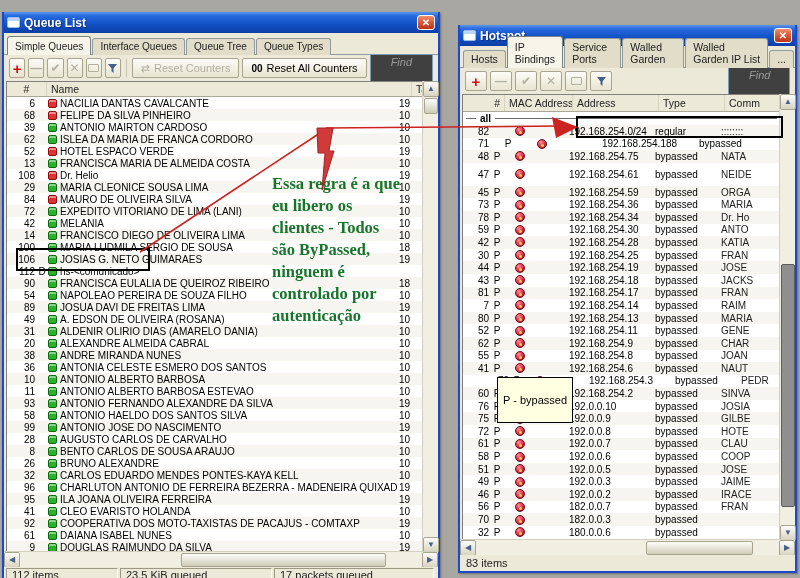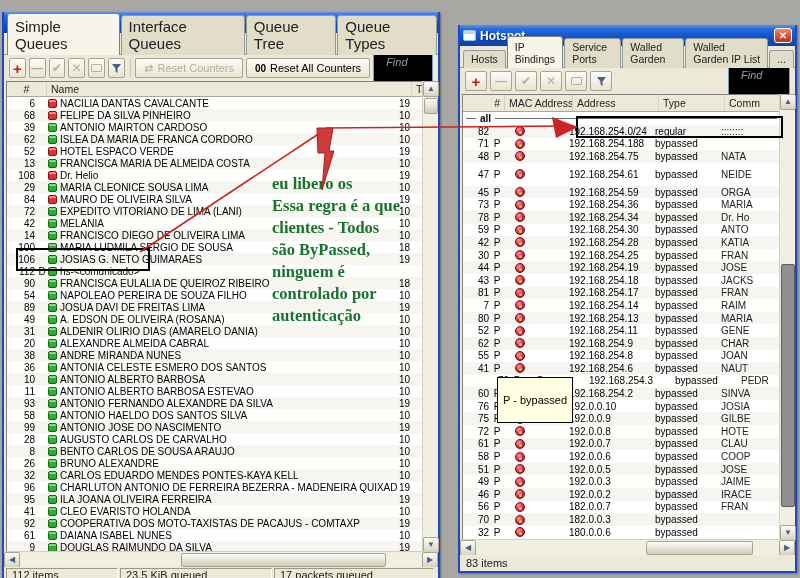--- a/index.html
+++ b/index.html
@@ -10,42 +10,42 @@
   .titlebar { height:21px; display:flex; align-items:center; padding:0 3px;
     background:linear-gradient(180deg,#5a96e8 0%,#2a6ae0 18%,#1353c8 55%,#0d3fa6 100%);
     color:#fff; font-weight:bold; font-size:12px; }
   .appicon { width:13px; height:11px; background:#fff; border:1px solid #9bc0f0;
     border-radius:2px; margin-right:4px; box-shadow:inset 0 3px 0 #bcd6f6; }
   .titletext { flex:1; text-shadow:1px 1px 1px #0a2d7a; }
   .closebtn { width:18px; height:15px; border:1px solid #fff; border-radius:3px;
     background:linear-gradient(180deg,#f0926d 0%,#dd5a3a 45%,#b93317 100%);
     color:#fff; font-size:10px; font-weight:bold; line-height:13px; text-align:center; }
   .tabstrip { height:22px; display:flex; align-items:flex-end; padding-left:3px;
-    border-bottom:1px solid #919b9c; background:#ece9d8; font-size:15px; }
+    border-bottom:1px solid #919b9c; background:#ece9d8; font-size:10px; }
   .tab { padding:2px 7px 3px; margin-right:1px; border:1px solid #919b9c; border-bottom:none;
     border-radius:3px 3px 0 0; background:#e2ddc8; color:#222; position:relative; top:1px; }
   .tab.active { background:#f7f5ea; padding-top:4px; top:1px; font-weight:normal;
     border-color:#7a8384; z-index:2; }
   .toolbar { height:26px; display:flex; align-items:center; gap:3px; padding:0 5px; }
   .tbtn { width:22px; height:20px; border:1px solid #a9a490; border-radius:2px;
     background:linear-gradient(180deg,#fdfcf8,#e8e4d0); display:flex; align-items:center;
     justify-content:center; font-size:12px; }
   .tbtn.disabled { color:#b2af9f; }
   .plus { color:#cc1111; font-weight:bold; font-size:15px; line-height:13px; }
   .minus { font-weight:bold; }
   .folderic { width:11px; height:8px; border:1px solid #b2af9f; border-radius:1px; position:relative; }
   .tbtn:not(.disabled) .folderic { border-color:#7c7a6a; }
   .sep { width:1px; height:18px; background:#c9c5b2; margin:0 2px; }
   .widebtn { height:20px; border:1px solid #a9a490; border-radius:2px; font-size:11px;
     background:linear-gradient(180deg,#fdfcf8,#e8e4d0); display:flex; align-items:center;
     gap:4px; padding:0 8px; white-space:nowrap; }
   .widebtn.disabled { color:#b2af9f; }
   .zz { font-weight:bold; font-size:10px; }
-  .findbox { height:29px; border:1px solid #7f9db9; background:#000000; color:#9a9a9a;
-    font-style:italic; font-size:11px; padding:1px 12px; margin-left:auto; }
+  .findbox { height:29px; border:1px solid #7f9db9; background:#404040; color:#9a9a9a;
+    font-style:italic; font-size:11px; padding:1px 20px; margin-left:auto; }
   .listwrap { position:absolute; background:#fff; border:1px solid #808080;
     border-right:none; overflow:hidden; }
   .colheader { display:flex; background:#ece9d8; border-bottom:1px solid #aca899;
     font-size:10.5px; color:#222; align-items:center; }
   .colheader .col { border-right:1px solid #d8d4c4; padding:1px 4px; height:100%;
     display:flex; align-items:center; overflow:hidden; white-space:nowrap; }
   .rows { position:relative; overflow:hidden; font-size:10px; color:#000; }
   .qrow, .hrow { display:flex; align-items:center; height:12px; white-space:nowrap; overflow:hidden; }
   .qrow:nth-child(even), .hrow:nth-child(odd) { background:#f6f5f0; }
   .c-num { width:30px; text-align:right; padding-right:2px; }
@@ -494,21 +494,21 @@
     <div class="hrow" style="height:12.6px;">
           <span class="h-num">82</span>
           <span class="h-flag"></span>
           <span class="h-iconcell">
             <span class="hicon"></span>
           </span>
           <span class="h-addr">192.168.254.0/24</span>
           <span class="h-type">regular</span>
           <span class="h-comm">::::::::</span>
         </div>
-        <div class="hrow" style="height:12.6px;">
+        <div class="hrow" style="height:12.6px;gap:11px;">
           <span class="h-num">71</span>
           <span class="h-flag">P</span>
           <span class="h-iconcell">
             <span class="hicon"></span>
           </span>
           <span class="h-addr">192.168.254.188</span>
           <span class="h-type">bypassed</span>
           <span class="h-comm"></span>
         </div>
         <div class="hrow" style="height:12.6px;">
@@ -835,22 +835,22 @@
   </div>
   <div class="statusbar" style="bottom:0;">
     <span class="statuscell" style="flex:1; border:none; padding-left:4px;">83 items</span>
   </div>
 </div>
 
 <div id="tooltip">P - bypassed</div>
 
 <div id="green-note">
 
-<div class="gl">eu libero os</div>
-    <div class="gl">Essa regra é a que</div>
+<div class="gl">Essa regra é a que</div>
+    <div class="gl">eu libero os</div>
     <div class="gl">clientes - Todos</div>
     <div class="gl">são ByPassed,</div>
     <div class="gl">ninguem é</div>
     <div class="gl">controlado por</div>
     <div class="gl">autenticação</div>
   </div>
 
 <svg id="overlay" xmlns="http://www.w3.org/2000/svg">
   <rect x="17" y="249" width="132" height="21" fill="none" stroke="#000" stroke-width="2"></rect>
   <rect x="577" y="117" width="205" height="20" fill="none" stroke="#000" stroke-width="2"></rect>

